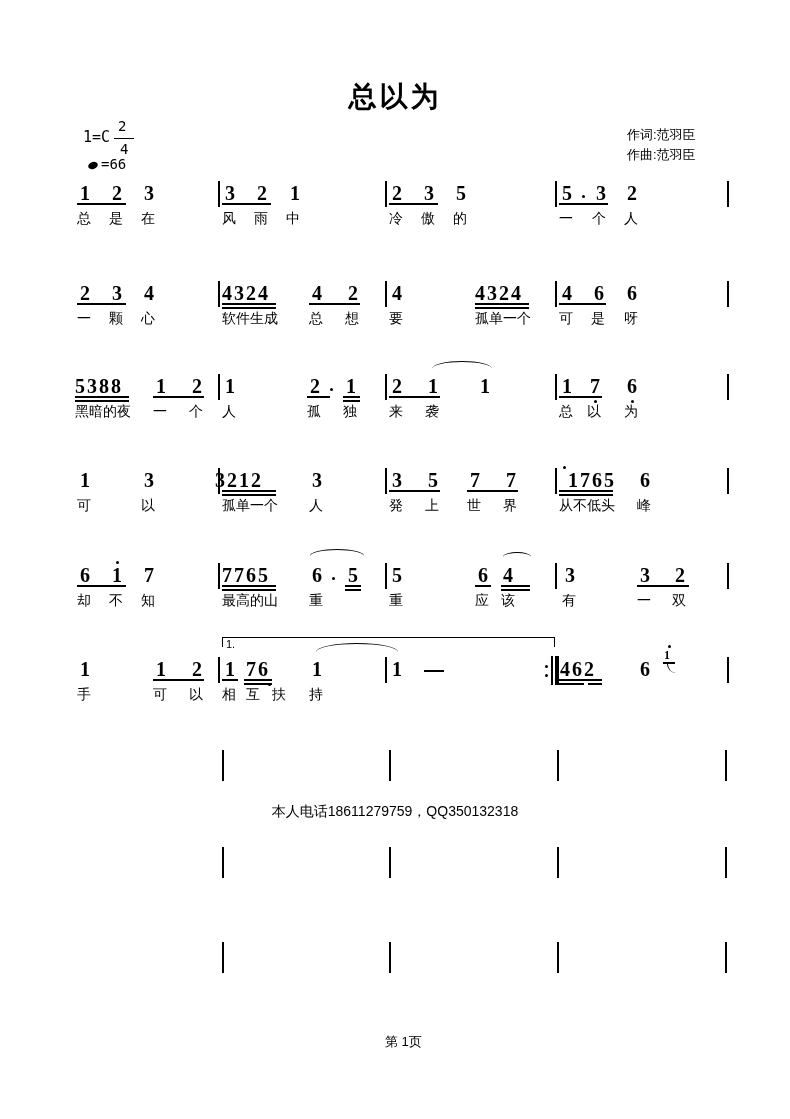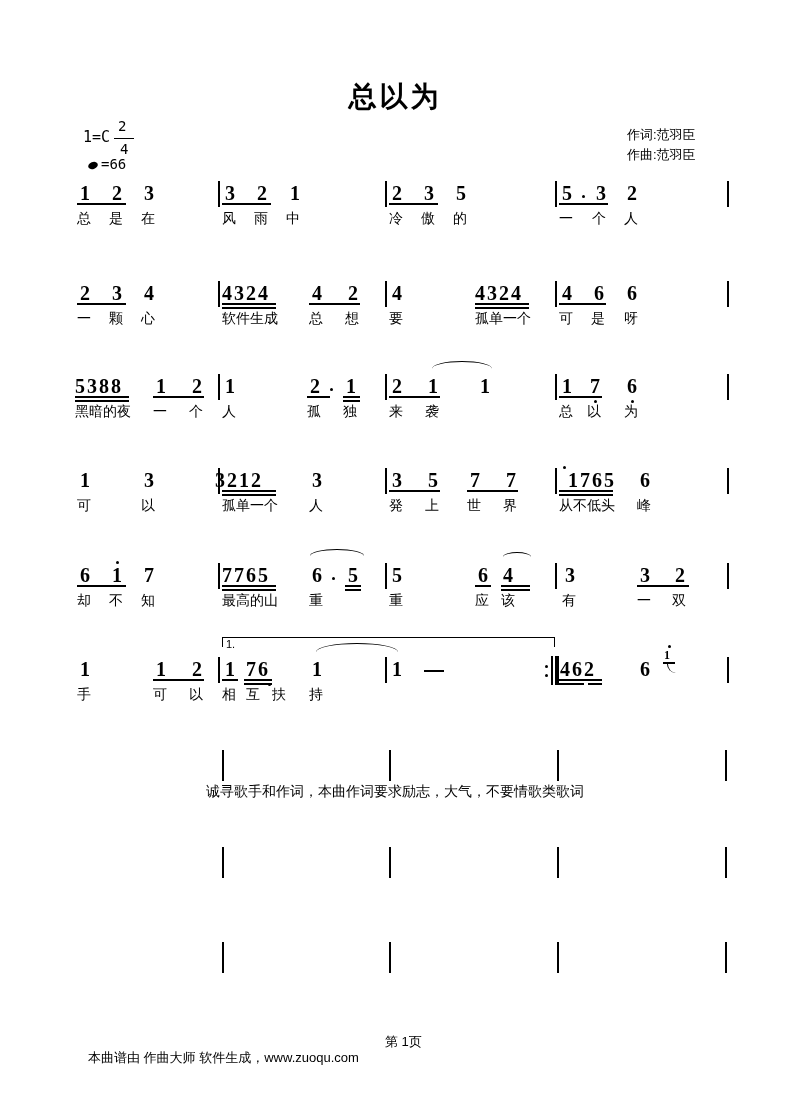--- a/index.html
+++ b/index.html
@@ -277,16 +277,15 @@
       <div class="bar" style="left: 222px; top: 847px; height: 31px;"></div>
       <div class="bar" style="left: 389px; top: 847px; height: 31px;"></div>
       <div class="bar" style="left: 557px; top: 847px; height: 31px;"></div>
       <div class="bar" style="left: 725px; top: 847px; height: 31px;"></div>
       <div class="bar" style="left: 222px; top: 942px; height: 31px;"></div>
       <div class="bar" style="left: 389px; top: 942px; height: 31px;"></div>
       <div class="bar" style="left: 557px; top: 942px; height: 31px;"></div>
       <div class="bar" style="left: 725px; top: 942px; height: 31px;"></div>
     </div>
 
-  <div class="abs notice" style="top:783px;">诚寻歌手和作词，本曲作词要求励志，大气，不要情歌类歌词</div>
+  <div class="abs notice" style="top:803px;">本人电话18611279759，QQ350132318</div>
   <div class="abs pageno">第 1页</div>
-  <div class="abs gen">本曲谱由 作曲大师 软件生成，www.zuoqu.com</div>
 </div>
 
 </body></html>

